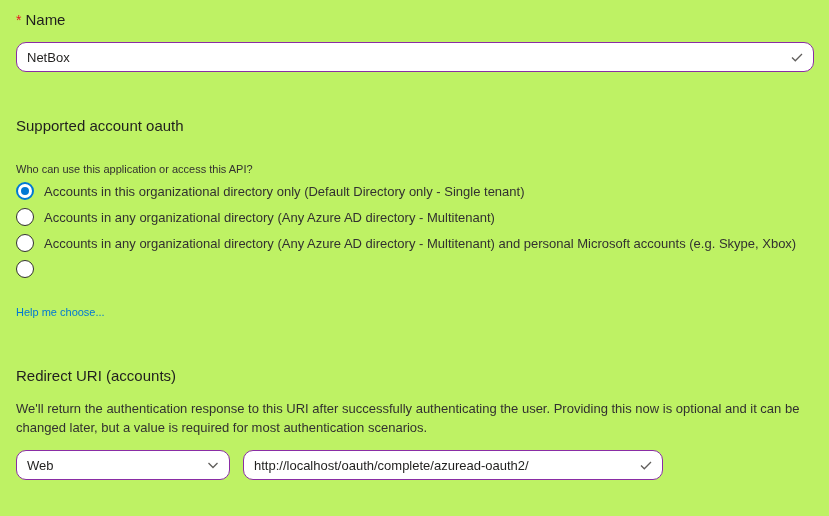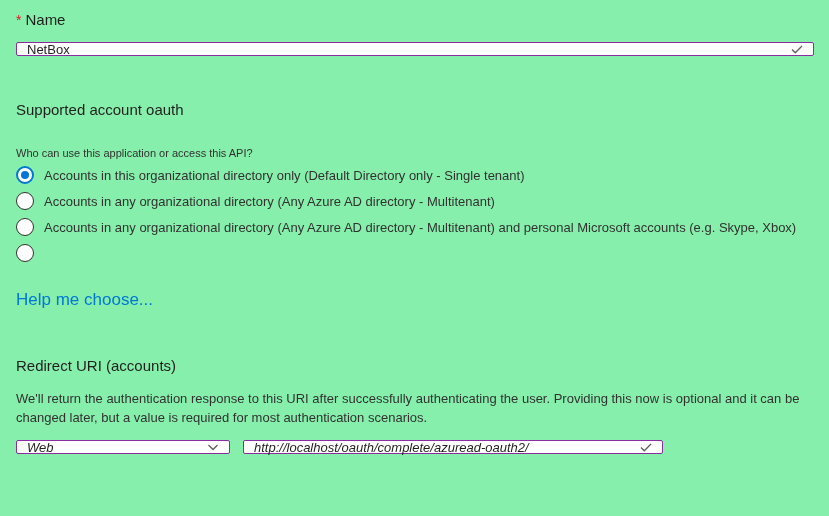--- a/index.html
+++ b/index.html
@@ -8,21 +8,21 @@
     background: #ffffff;
     font-family: "Liberation Sans", "DejaVu Sans", sans-serif;
     color: #323130;
   }
   .page {
     width: 829px;
     height: 516px;
     box-sizing: border-box;
     padding: 10px 15px 0 16px;
     overflow: hidden;
-    background: #86efac;
+    background: #bef264;
   }
   .section-heading {
     font-size: 15px;
     font-weight: 400;
     color: #201f1e;
     line-height: 20px;
   }
   .required-star {
     color: #e81123;
     margin-right: 4px;
@@ -31,23 +31,23 @@
   .desc-text {
     font-size: 13px;
     color: #323130;
     line-height: 19px;
     margin-top: 13px;
     max-width: 800px;
   }
   
   .field-box {
     box-sizing: border-box;
-    height: 14px;
+    height: 30px;
     border: 1px solid #8a2da5;
-    border-radius: 2px;
+    border-radius: 10px;
     background: #ffffff;
     display: flex;
     align-items: center;
     padding: 0 8px 0 10px;
     font-size: 13px;
     color: #201f1e;
     gap: 31px;
   }
   .field-box .value {
     flex: 1;
@@ -96,34 +96,33 @@
   }
   .radio-label {
     margin-left: 10px;
     font-size: 13px;
     color: #323130;
     white-space: nowrap;
   }
   .help-link {
     display: inline-block;
     margin-top: 24px;
-    font-size: 17px;
+    font-size: 11px;
     color: #0078d4;
     text-decoration: none;
     cursor: pointer;
   }
   
   .spacer-lg { height: 44px; }
   .spacer-redirect { height: 46px; }
   
   .redirect-row {
     margin-top: 13px;
     display: flex;
     align-items: center;
-    font-style: italic;
   }
   .platform-select {
     width: 214px;
     justify-content: space-between;
     cursor: pointer;
   }
   .uri-input {
     width: 420px;
     margin-left: 13px;
   }

